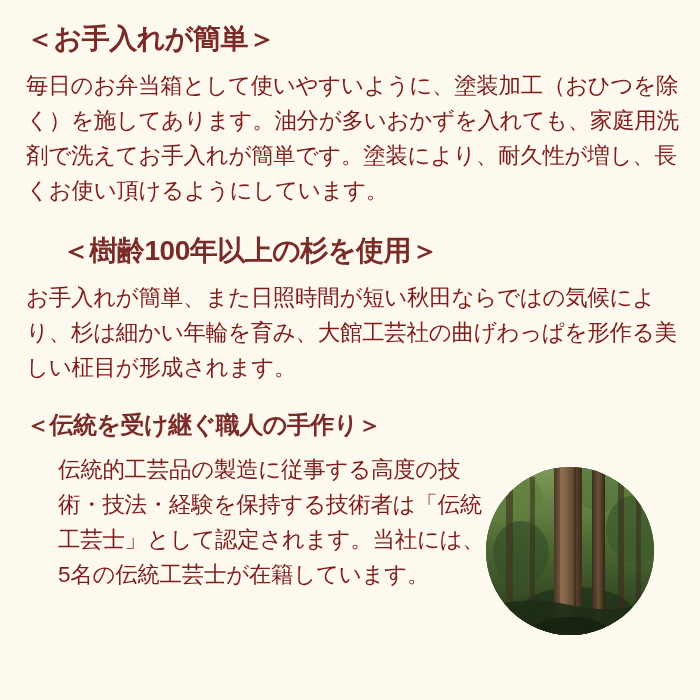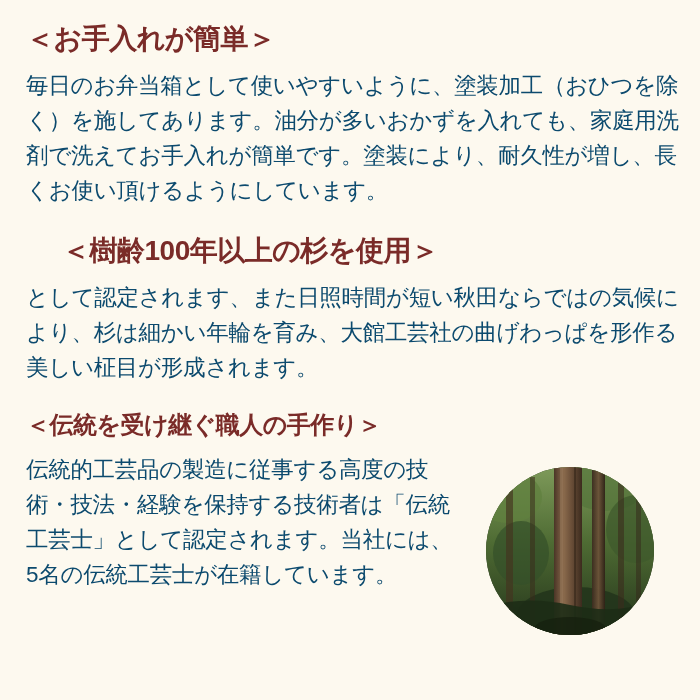--- a/index.html
+++ b/index.html
@@ -27,36 +27,37 @@
   .heading {
     color: #7a2b28;
     font-size: 27px;
     font-weight: bold;
     letter-spacing: -0.5px;
     line-height: 1.2;
     margin: 0 0 12px 0;
     white-space: nowrap;
   }
   .body-text {
-    color: #0c4a6e;
+    color: #7f1d1d;
     font-size: 22.5px;
     line-height: 1.56;
     margin: 0;
     letter-spacing: -0.3px;
     text-align: left;
   }
   .sec1 { margin-bottom: 26px; }
   .sec1 .heading { font-size: 28px; }
   .sec2 { margin-bottom: 26px; }
   .sec2 .heading { font-size: 28px; margin-left: 36px; }
   .sec3 { margin-bottom: 0; }
   .sec3 .heading { font-size: 24px; }
   .sec3-wrap {
     display: flex;
     align-items: flex-start;
+    margin-left: 32px;
   }
   .sec3-text {
     flex: 0 0 auto;
     width: 430px;
   }
   .photo {
     position: absolute;
     right: 26px;
     top: 56px;
     width: 168px;
@@ -72,21 +73,21 @@
 
 <div class="page">
 
   <div class="section sec1">
     <h2 class="heading">＜お手入れが簡単＞</h2>
     <p class="body-text">毎日のお弁当箱として使いやすいように、塗装加工（おひつを除く）を施してあります。油分が多いおかずを入れても、家庭用洗剤で洗えてお手入れが簡単です。塗装により、耐久性が増し、長くお使い頂けるようにしています。</p>
   </div>
 
   <div class="section sec2">
     <h2 class="heading">＜樹齢100年以上の杉を使用＞</h2>
-    <p class="body-text">として認定されます、また日照時間が短い秋田ならではの気候により、杉は細かい年輪を育み、大館工芸社の曲げわっぱを形作る美しい柾目が形成されます。</p>
+    <p class="body-text">お手入れが簡単、また日照時間が短い秋田ならではの気候により、杉は細かい年輪を育み、大館工芸社の曲げわっぱを形作る美しい柾目が形成されます。</p>
   </div>
 
   <div class="section sec3">
     <h2 class="heading">＜伝統を受け継ぐ職人の手作り＞</h2>
     <div class="sec3-wrap">
       <p class="body-text sec3-text">伝統的工芸品の製造に従事する高度の技術・技法・経験を保持する技術者は「伝統工芸士」として認定されます。当社には、5名の伝統工芸士が在籍しています。</p>
     </div>
     <div class="photo">
       <svg width="168" height="168" viewBox="0 0 168 168" xmlns="http://www.w3.org/2000/svg" aria-hidden="true">
         <defs>

